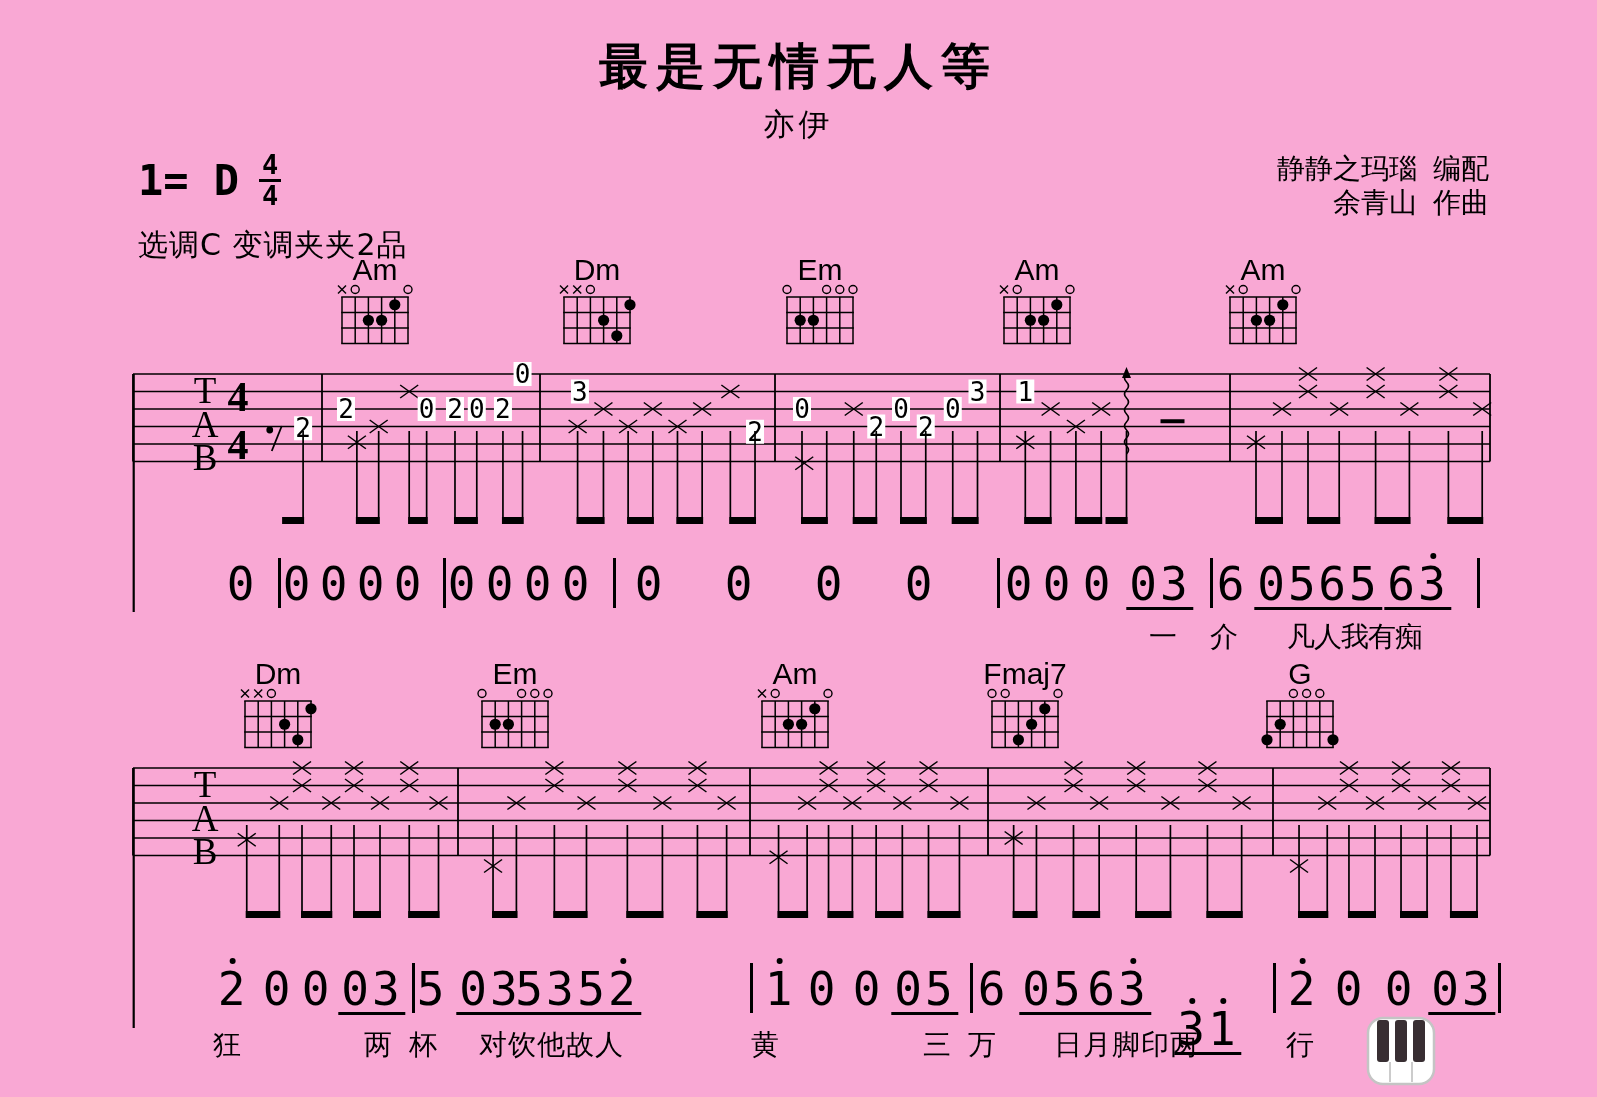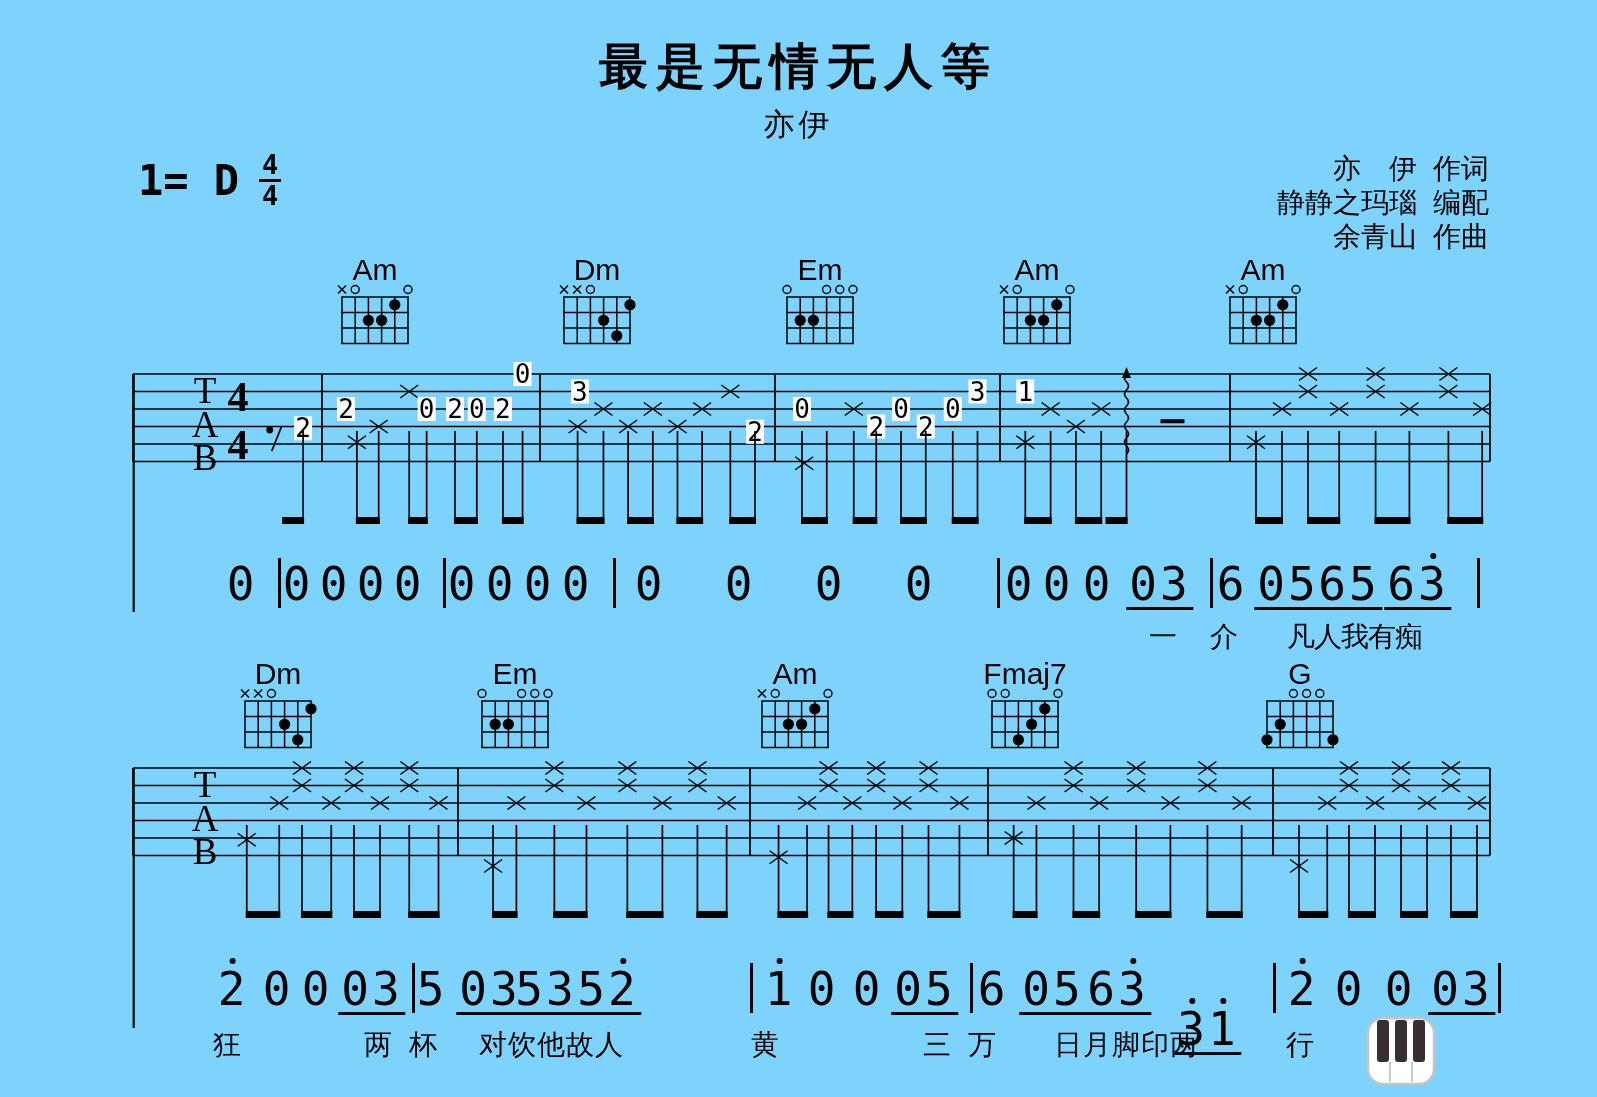--- a/index.html
+++ b/index.html
@@ -1,16 +1,16 @@
 <!DOCTYPE html>
 <html><head>
 <meta charset="utf-8">
 <style>
   html,body{margin:0;padding:0;background:#888;}
-  .page{position:relative;width:1597px;height:1097px;background:#7dd3fc;color:#000;
+  .page{position:relative;width:1597px;height:1097px;background:#f9a8d4;color:#000;
         font-family:"DejaVu Sans",sans-serif;overflow:hidden;margin:0 auto;}
   .title{position:absolute;top:34px;left:0;width:100%;text-align:center;
          font-size:49px;font-weight:700;letter-spacing:8px;}
   .subtitle{position:absolute;top:104px;left:0;width:100%;text-align:center;
             font-size:31px;letter-spacing:4px;}
   .meta-left{position:absolute;left:138px;top:152px;}
   .keyline{font-family:"DejaVu Sans Mono",monospace;font-size:42px;font-weight:700;
            display:flex;align-items:center;line-height:46px;}
   .frac{display:inline-flex;flex-direction:column;align-items:center;margin-left:20px;}
   .frac span{font-size:27px;line-height:26px;font-weight:700;}
@@ -46,26 +46,24 @@
 
   <div class="meta-left">
     <div class="keyline">
       <span>1= D</span>
       <span class="frac">
         <span>4</span>
         <span class="fbar"></span>
         <span>4</span>
       </span>
     </div>
+    <div class="tuning">选调C 变调夹夹2品</div>
   </div>
 
   <div class="meta-right">
-    <div>
-      <span class="credit-name">亦　伊</span><span>作词</span>
-    </div>
     <div>
       <span class="credit-name">静静之玛瑙</span><span>编配</span>
     </div>
     <div>
       <span class="credit-name">余青山</span><span>作曲</span>
     </div>
   </div>
 
   <svg id="score-svg" width="1597" height="1097" viewBox="0 0 1597 1097">
       <line x1="133" y1="374" x2="1490" y2="374" stroke="#000" stroke-width="1.4"></line>

